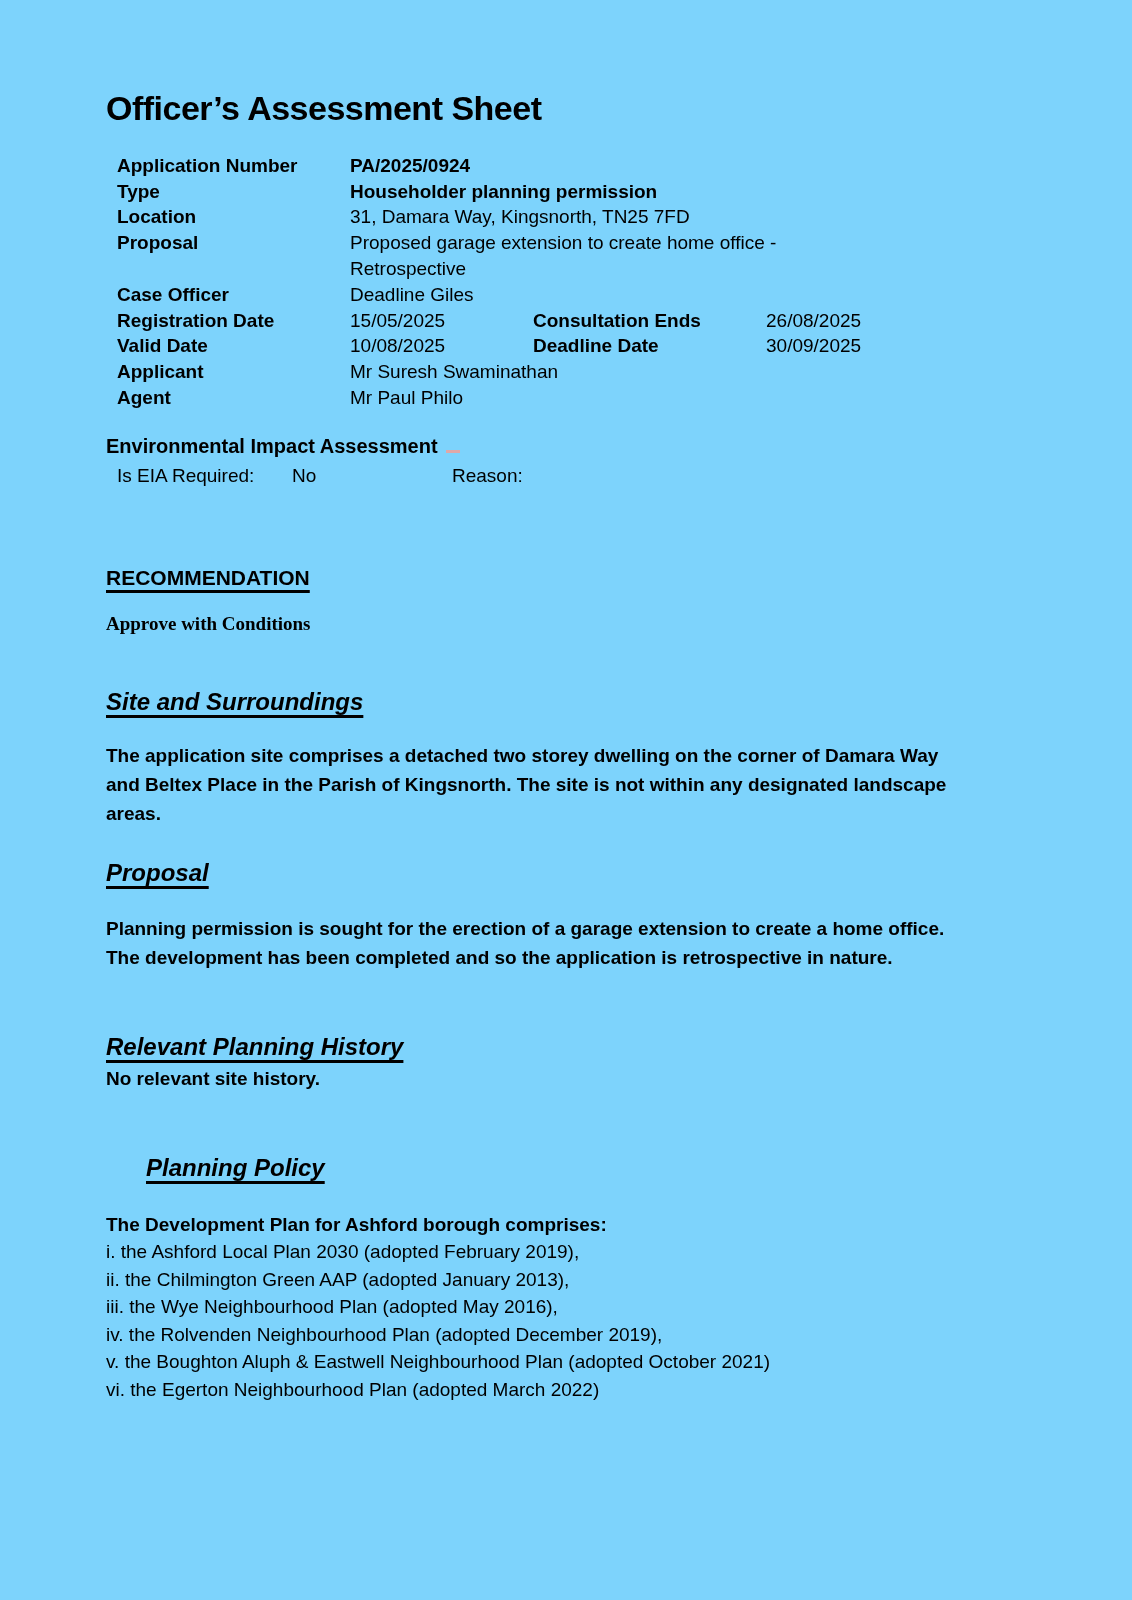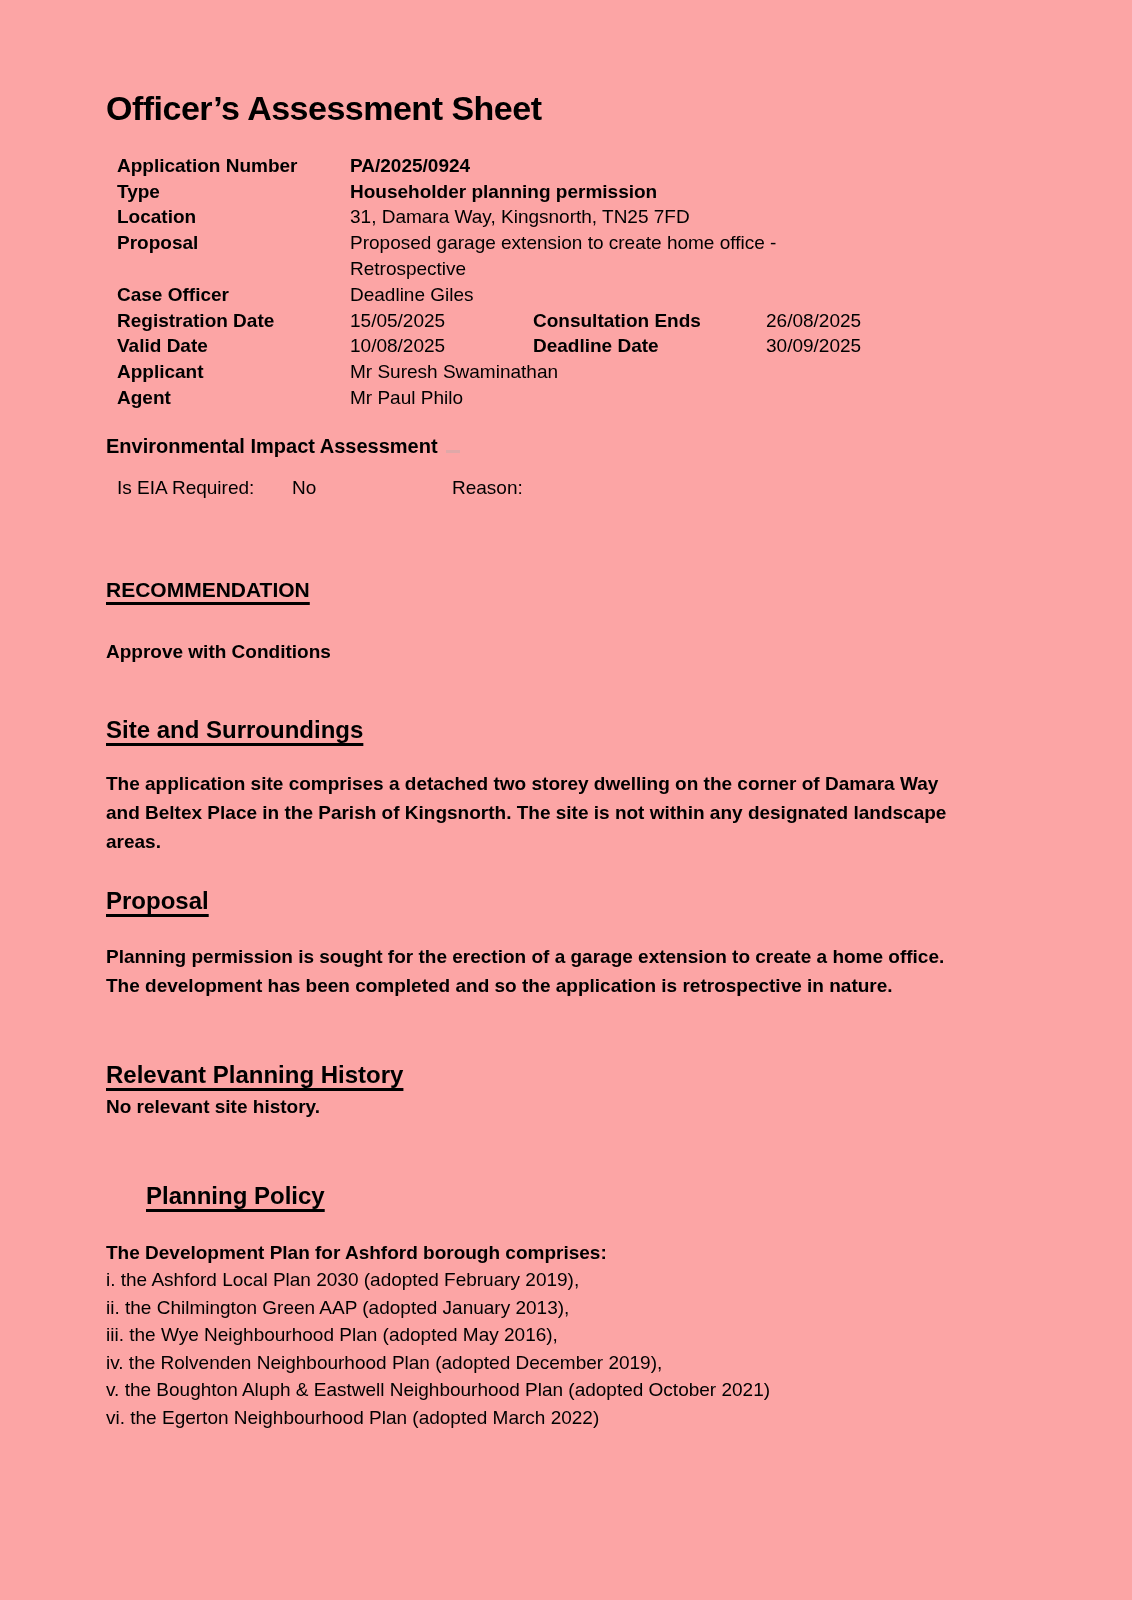--- a/index.html
+++ b/index.html
@@ -1,19 +1,19 @@
 <!DOCTYPE html>
 <html><head>
 <meta charset="utf-8">
 <style>
   * { margin:0; padding:0; box-sizing:border-box; }
   html,body { background:#ffffff; }
   .page {
     width:1132px; height:1600px;
-    background:#fca5a5;
+    background:#7dd3fc;
     color:#000000;
     font-family:"Liberation Sans","DejaVu Sans",sans-serif;
     font-size:19px;
     padding:88px 106px 0 106px;
     overflow:hidden;
   }
   .doc-title {
     font-size:34px;
     font-weight:bold;
     line-height:1.2;
@@ -37,48 +37,50 @@
     line-height:26px;
   }
   .tracked-mark {
     display:inline-block;
     width:14px; height:3px;
     margin-left:8px;
     vertical-align:baseline;
   }
   .eia-qa {
     display:flex;
-    margin:16px 0 0 11px;
+    margin:4px 0 0 11px;
     line-height:26px;
   }
   .eia-q { width:175px; }
   .eia-a { width:160px; }
   
   .rec-heading {
     margin-top:74px;
     font-size:21px;
     font-weight:bold;
     line-height:30px;
     text-decoration:underline;
     text-decoration-thickness:2.5px;
     text-underline-offset:5px;
   }
   .rec-value {
-    margin-top:34px;
+    margin-top:18px;
     font-weight:bold;
     line-height:26px;
+    font-family:Liberation Serif, serif;
   }
   
   .sec-heading {
     font-size:24px;
     font-weight:bold;
     line-height:34px;
     text-decoration:underline;
     text-decoration-thickness:2.5px;
     text-underline-offset:5px;
+    font-style:italic;
   }
   .h-site   { margin-top:48px; }
   .p-site   { margin-top:22px; }
   .h-prop   { margin-top:28px; }
   .p-prop   { margin-top:24px; }
   .h-hist   { margin-top:58px; }
   .p-hist   { }
   .h-policy { margin-top:58px;margin-left:40px; }
   .body-par {
     line-height:29px;

